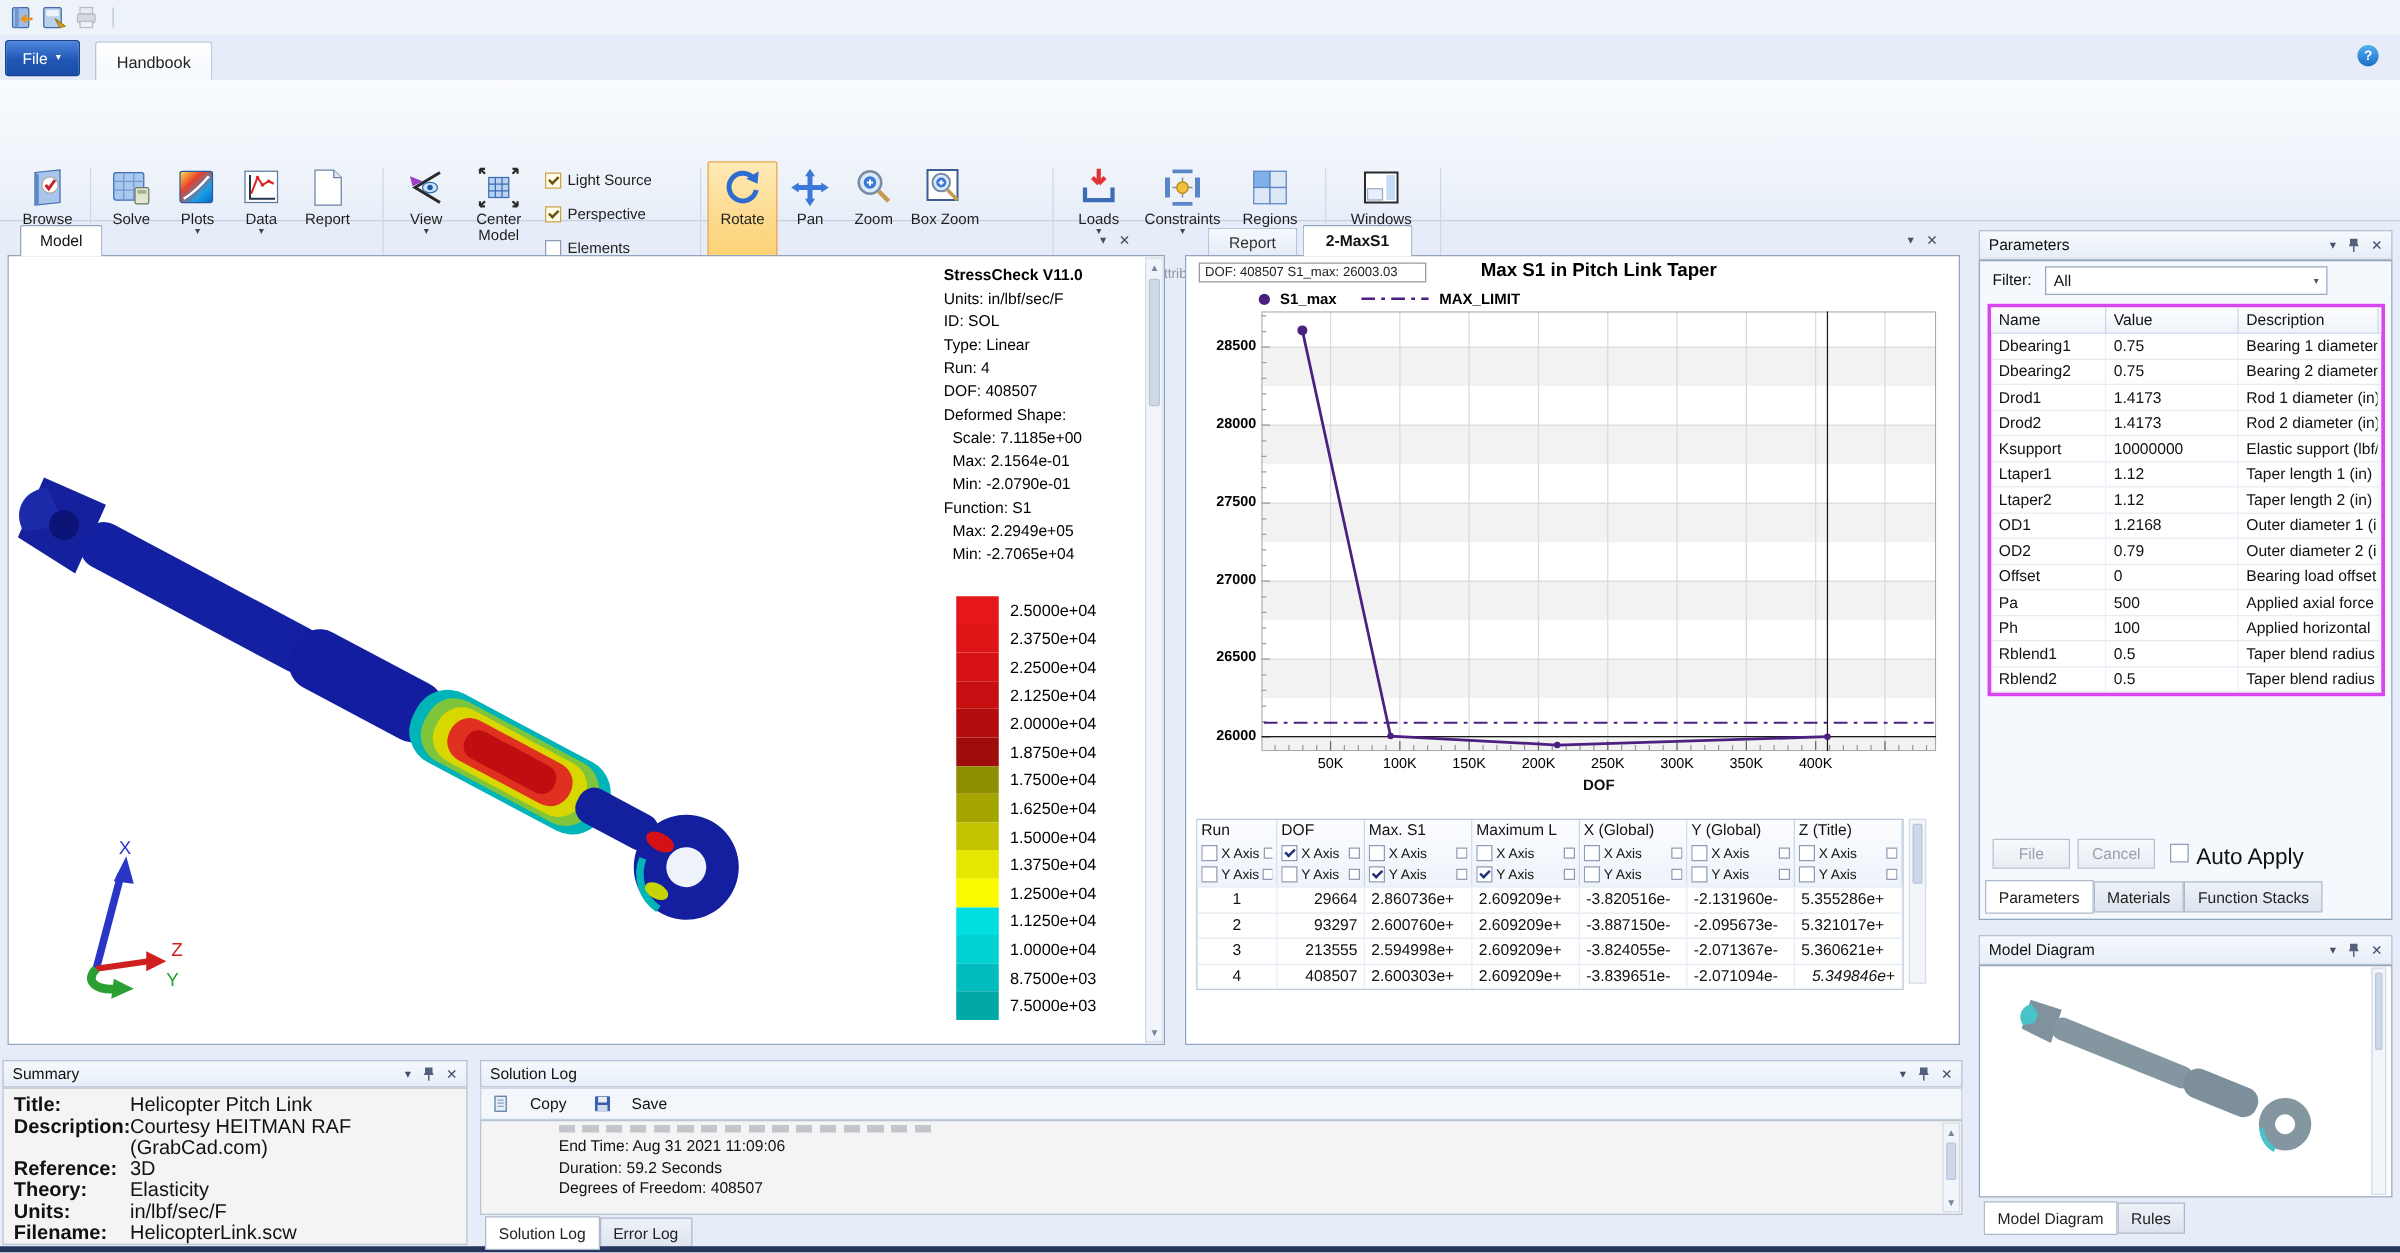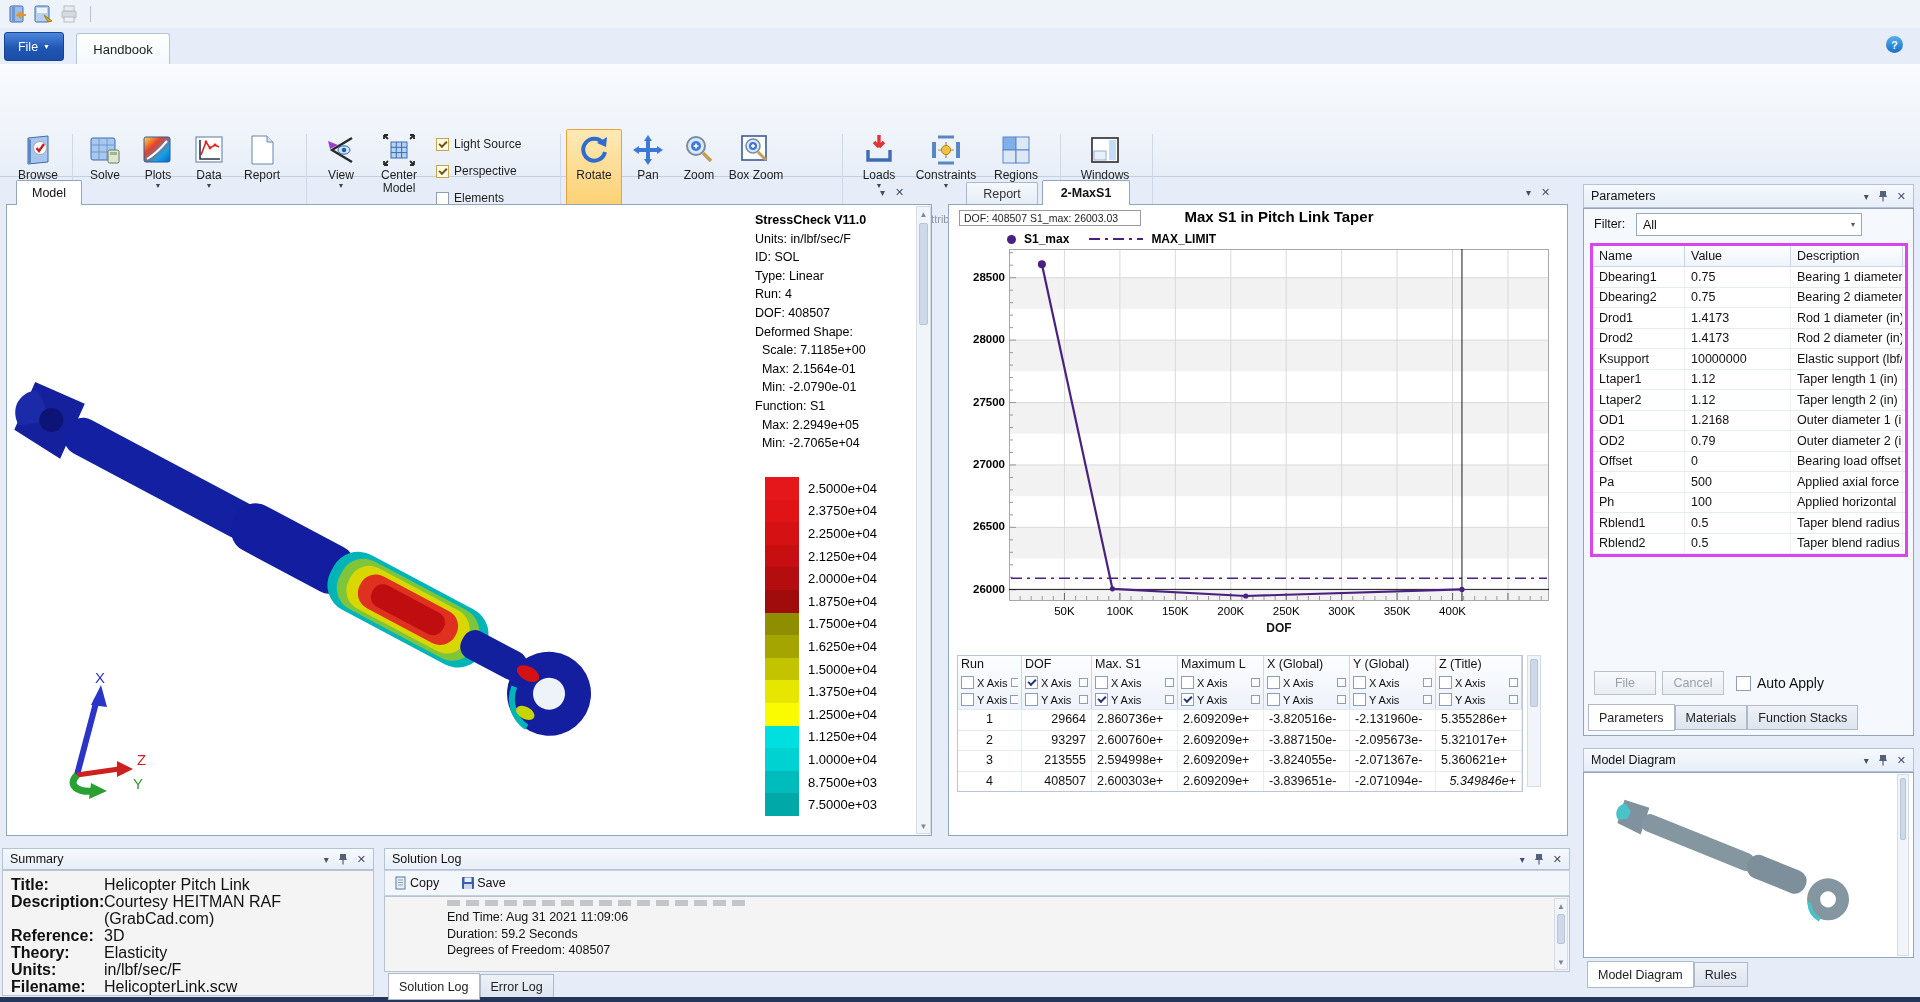--- a/index.html
+++ b/index.html
@@ -87,21 +87,21 @@
     white-space:nowrap;overflow:hidden;height:19.5px}
   .btn{box-sizing:border-box;border:1px solid #b8c2cf;background:linear-gradient(#f7f9fc,#e9edf3);
     font-size:12.5px;color:#9aa0ab;display:flex;align-items:center;justify-content:center}
   
   .graybox{position:absolute;background:#f4f4f4;border:1px solid #b9c2cf;box-sizing:border-box}
   .sumrow{display:flex;line-height:17px;font-size:16px}
   .sumlbl{width:93px;font-weight:bold;flex:none}
   .logline{font-size:12.5px;line-height:16.5px;color:#111}
   .cutline{height:6px;width:300px;opacity:.55;margin:1px 0 3px 0;
     background:repeating-linear-gradient(90deg,#9aa0a8 0 13px,transparent 13px 19px)}
-  .tbtn{display:flex;align-items:center;gap:2px;font-size:12.5px;color:#111}
+  .tbtn{display:flex;align-items:center;gap:16px;font-size:12.5px;color:#111}
   #btm-edge{left:0;top:997px;width:1920px;height:5px;background:#24365c}
 </style>
 </head>
 <body>
 
 <div class="abs" id="qbar">
   <span class="abs" style="left:6px;top:3px">
     <svg class="qicon" viewBox="0 0 22 22">
         <rect x="4" y="3" width="13" height="16" rx="1.5" fill="#9dbce8" stroke="#3e6cae"></rect>
         <rect x="6" y="3" width="3" height="16" fill="#6f96cf"></rect>
@@ -819,21 +819,21 @@
           <span class="pcell" style="width: 112px;">Taper blend radius</span>
         </div>
       </div>
   </div>
   <div class="btn abs" style="left:10px;top:462px;width:62px;height:24px">
     <span>File</span>
   </div>
   <div class="btn abs" style="left:78px;top:462px;width:62px;height:24px">
     <span>Cancel</span>
   </div>
-  <div class="abs" style="left:152px;top:466px;display:flex;align-items:flex-end;gap:6px;font-size:14px">
+  <div class="abs" style="left:152px;top:466px;display:flex;align-items:flex-start;gap:6px;font-size:18px">
     <span class="cb" style="width:15px;height:15px"></span>
     <span>Auto Apply</span>
   </div>
   <div class="abs" style="left:4px;top:496px;display:flex">
     <div class="btab active">
         <span>Parameters</span>
       </div>
     <div class="btab">
         <span>Materials</span>
       </div>

